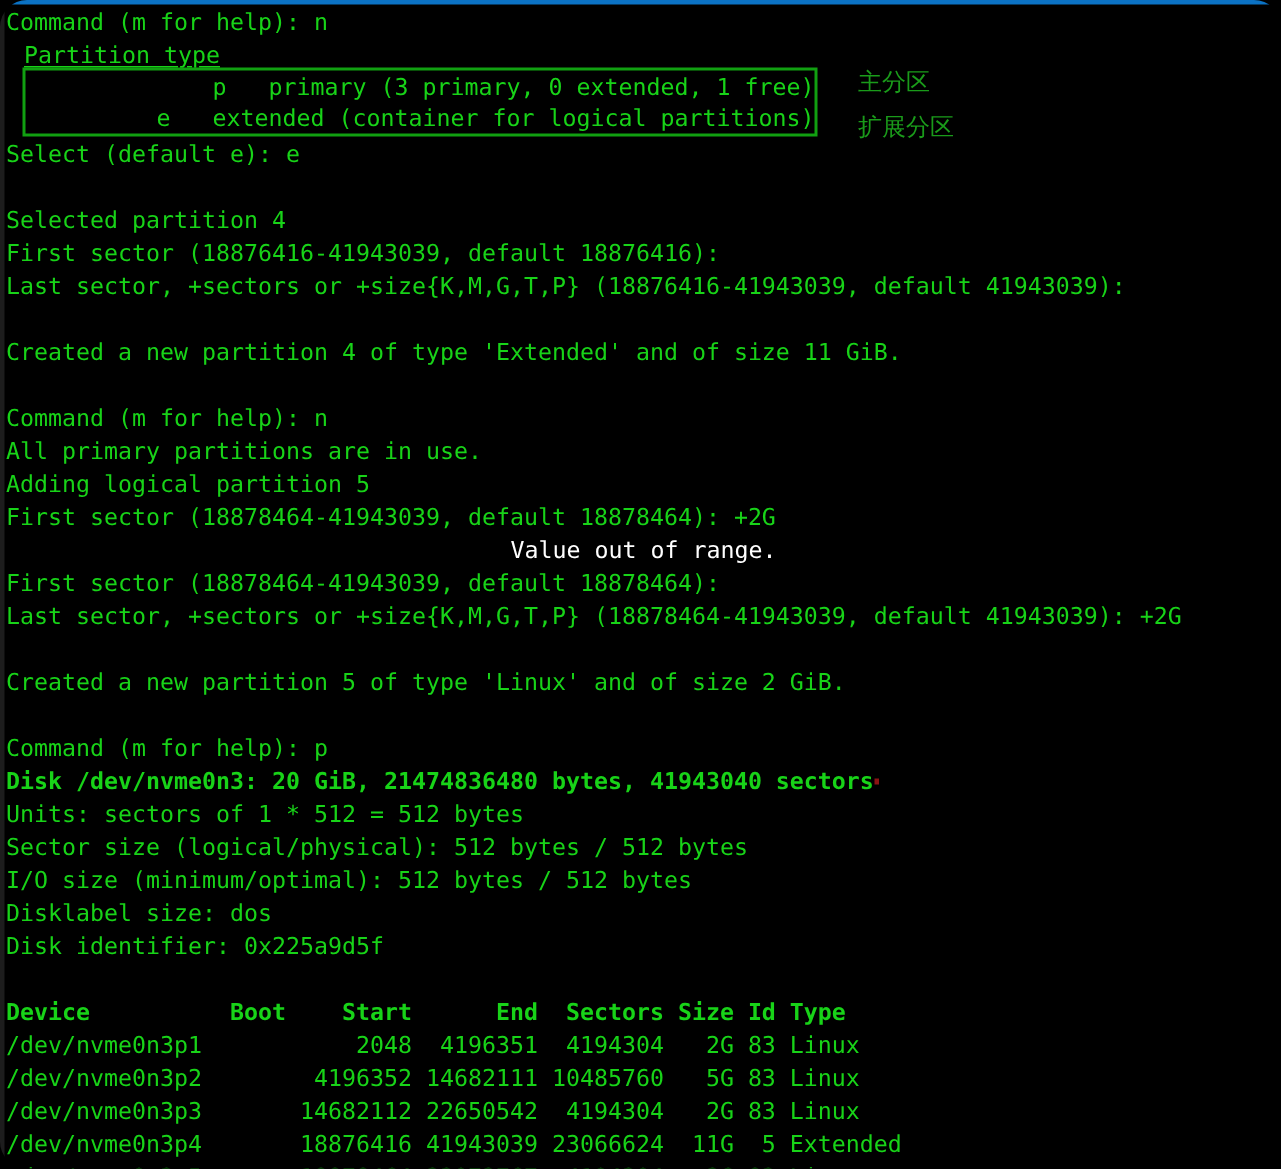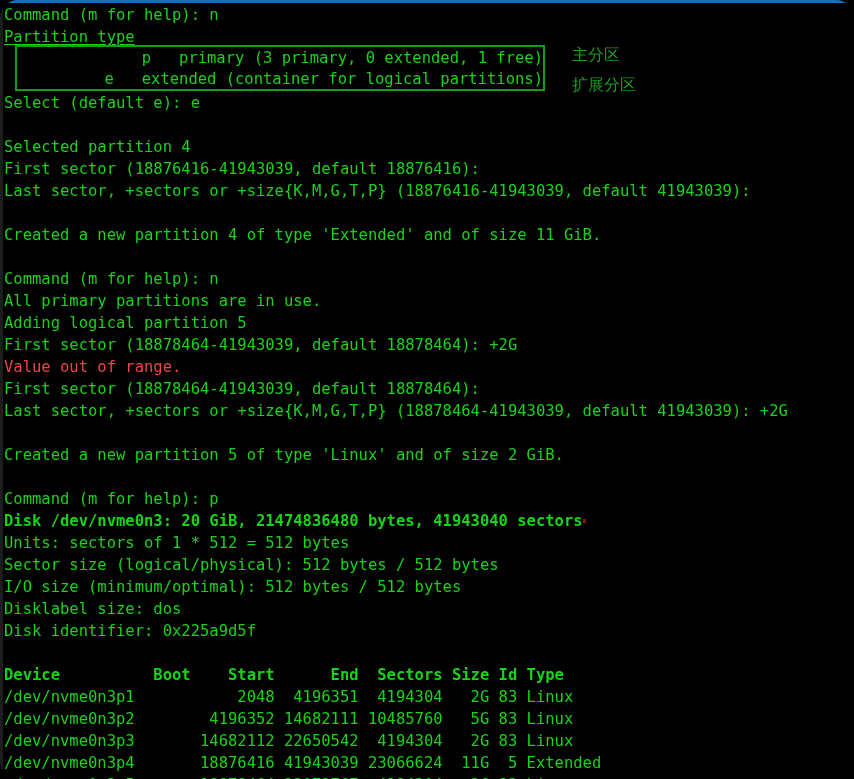--- a/index.html
+++ b/index.html
@@ -48,22 +48,22 @@
     top: 4px;
     width: 850px;
   }
   .ln {
     height: 22px;
     white-space: pre;
     letter-spacing: 0;
   }
   .ln.blank { color: transparent; }
   .bold { font-weight: bold; }
-  .warn { color: #ef4444; }
-  .under { text-decoration: underline; text-underline-offset: 2px; }
+  .warn { color: #ffffff; text-align: center; }
+  .under { text-decoration: underline; text-underline-offset: 2px; padding-left: 12px; }
 
   
   #menu-box {
     position: absolute;
     left: 15px;
     top: 45px;
     width: 530px;
     height: 46px;
     border: 2px solid #11a011;
     box-sizing: border-box;

